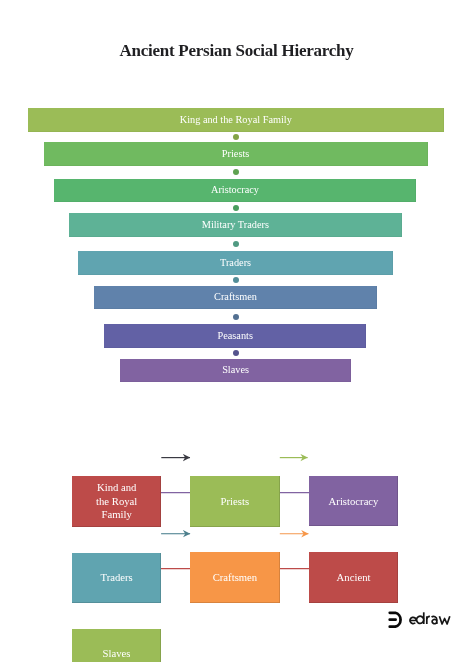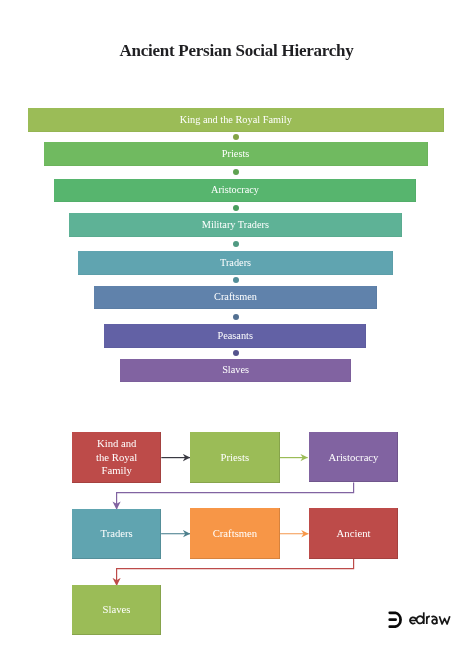--- a/index.html
+++ b/index.html
@@ -12,21 +12,21 @@
          color:#1f1f22;line-height:1;}
 
   .fbar{position:absolute;display:flex;align-items:center;justify-content:center;
         color:#ffffff;font-size:10.3px;line-height:1;font-family:"Liberation Serif",serif;
         box-shadow:inset -0.5px -0.5px 0 rgba(0,0,0,0.07);}
   .fdot{position:absolute;border-radius:50%;}
 
   .nbox{position:absolute;display:flex;align-items:center;justify-content:center;
         text-align:center;color:#ffffff;font-size:10.7px;line-height:13.5px;
         font-family:"Liberation Serif",serif;
-        box-shadow:inset -0.8px -0.8px 0 rgba(0,0,0,0.17);}
+        box-shadow:inset -0.8px -0.8px 0 rgba(0,0,0,0.17);margin-top:44px;}
 
   .conn{position:absolute;left:0;top:0;width:473px;height:662px;overflow:visible;}
 
   .logo-mark{position:absolute;}
   .logo-text{position:absolute;}
 </style>
 </head>
 <body>
 
 <div id="page">

